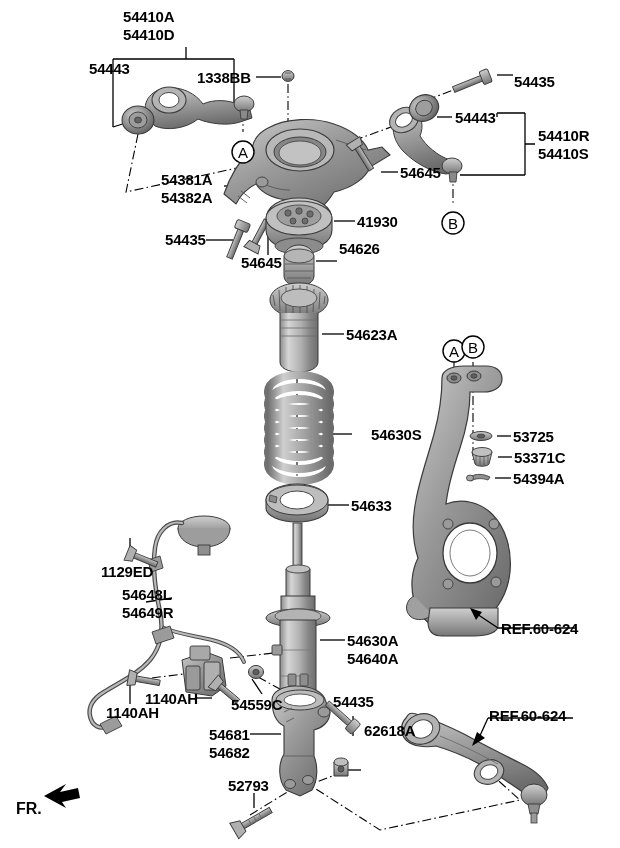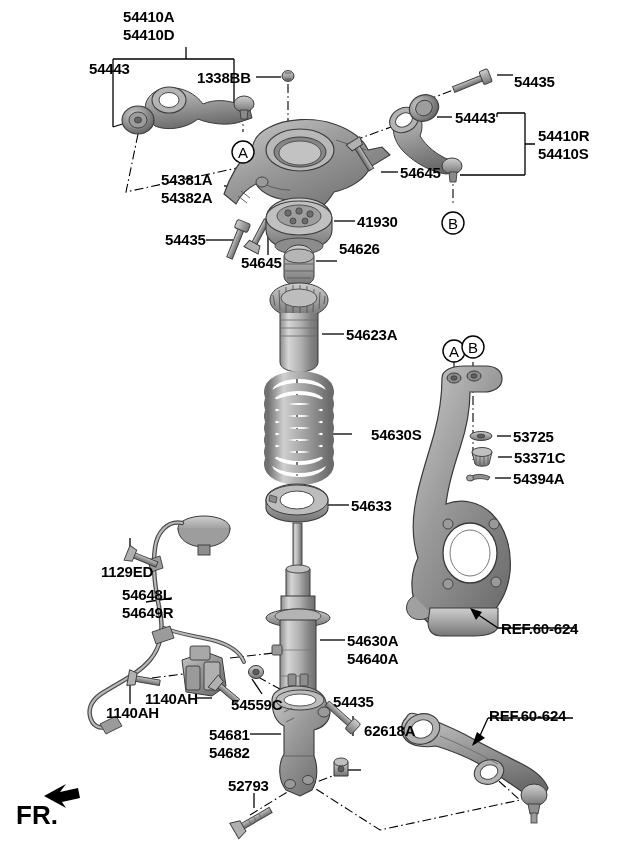--- a/index.html
+++ b/index.html
@@ -4,21 +4,21 @@
 <style>
   html,body{margin:0;padding:0;background:#ffffff;}
   body{width:620px;height:848px;position:relative;overflow:hidden;
        font-family:"Liberation Sans","DejaVu Sans",sans-serif;
        -webkit-font-smoothing:antialiased;}
   #stage{position:absolute;inset:0;width:620px;height:848px;}
   svg#art{position:absolute;left:0;top:0;width:620px;height:848px;}
   .lbl{position:absolute;color:#000;font-size:15px;font-weight:700;
        letter-spacing:-0.2px;white-space:nowrap;line-height:1.22;}
   .lbl.two{line-height:1.22;}
-  .fr{position:absolute;font-size:26px;font-weight:700;color:#000;letter-spacing:0px;}
+  .fr{position:absolute;font-size:16px;font-weight:700;color:#000;letter-spacing:0px;}
 </style>
 </head>
 <body>
 
 <div id="stage">
 
 <svg id="art" viewBox="0 0 620 848" xmlns="http://www.w3.org/2000/svg">
   <defs>
     <linearGradient id="gMetal" x1="0" y1="0" x2="1" y2="0">
       <stop offset="0%" stop-color="#8d8d8d"></stop>

